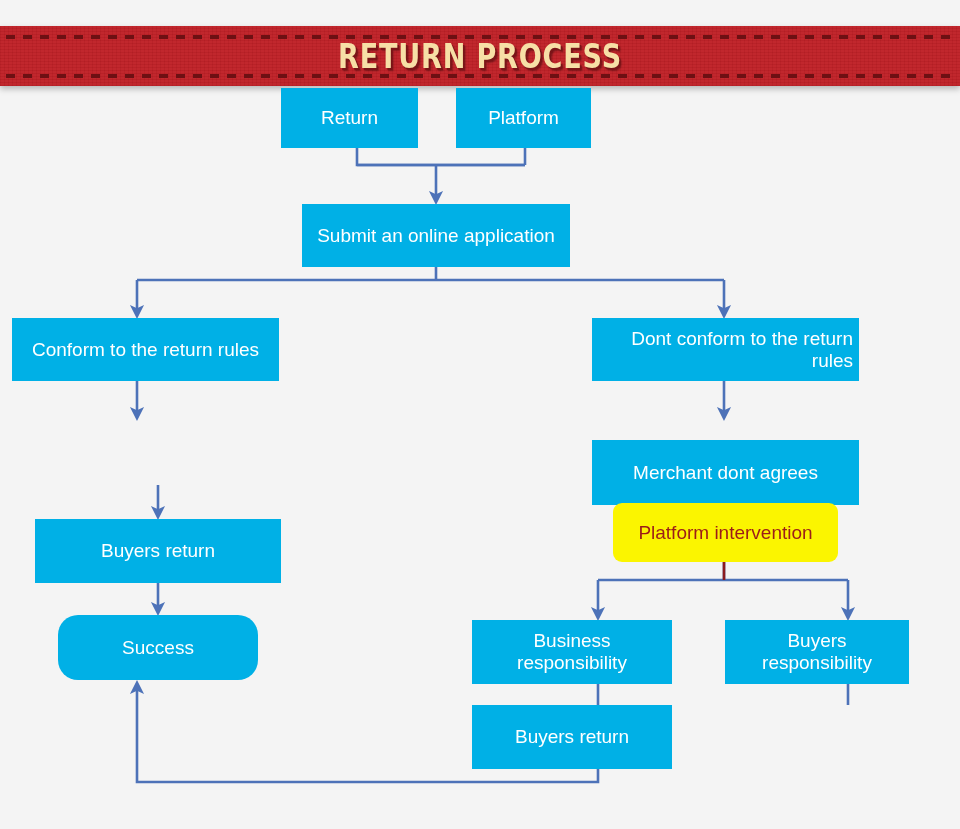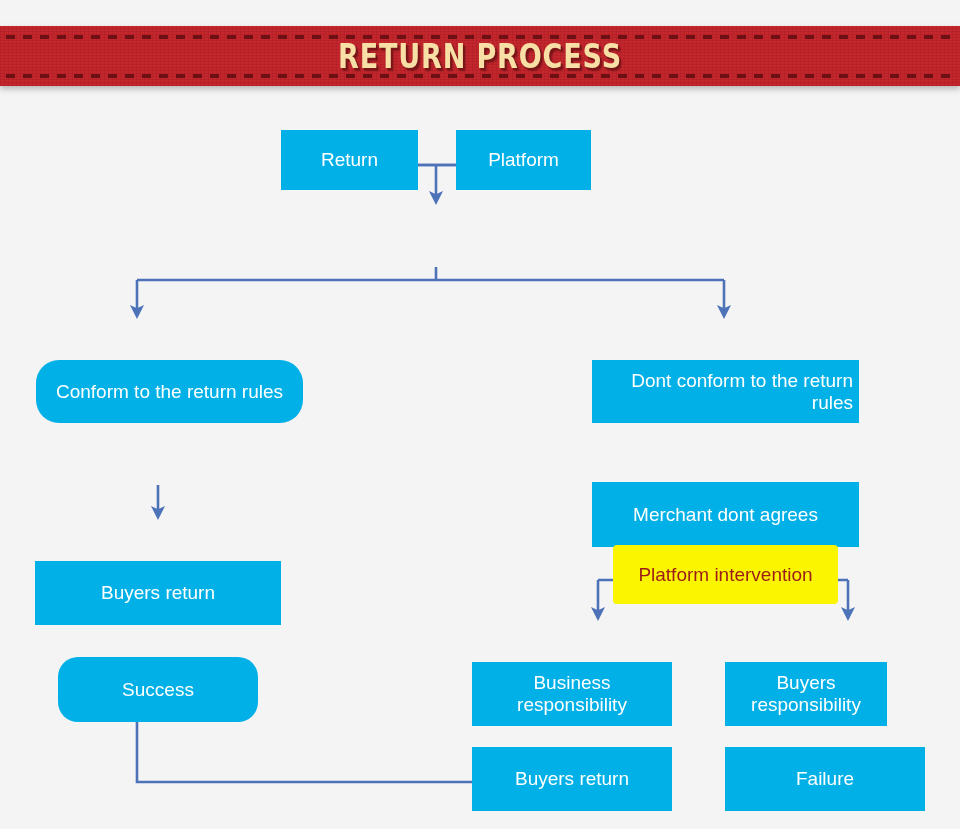--- a/index.html
+++ b/index.html
@@ -80,26 +80,25 @@
     display: flex;
     align-items: center;
     justify-content: center;
     text-align: center;
     line-height: 1.15;
     color: #ffffff;
     background: #00b0e6;
     font-size: 19px;
     padding: 2px 6px;
     z-index: 2;
-    margin-top: 42px;
   }
   .node.yellow {
     background: #fbf500;
     color: #9c1d18;
-    border-radius: 4px;
+    border-radius: 9px;
   }
 </style>
 </head>
 <body>
 
 <div id="page">
 
   <div id="header-banner">
     <div class="stitch top"></div>
     <div class="stitch bottom"></div>
@@ -146,36 +145,36 @@
 
       <g stroke="#8b1b20" stroke-width="2.6" fill="none">
         <path d="M 724 425 L 724 520"></path>
       </g>
     </svg>
 
     <div class="node" style="left:281px; top:28px; width:137px; height:60px;">Return</div>
 
     <div class="node" style="left:456px; top:28px; width:135px; height:60px;">Platform</div>
 
+    <div class="node" style="left:302px; top:144px; width:268px; height:63px;">Submit an online application</div>
 
-    <div class="node" style="left:36px; top:258px; width:267px; height:63px;border-radius:23px;">Conform to the return rules</div>
+    <div class="node" style="left:12px; top:258px; width:267px; height:63px;">Conform to the return rules</div>
 
 
     <div class="node" style="left:35px; top:459px; width:246px; height:64px;">Buyers return</div>
 
     <div class="node" style="left:58px; top:555px; width:200px; height:65px;border-radius:20px;">Success</div>
 
     <div class="node" style="left:592px; top:258px; width:267px; height:63px;text-align:right;">Dont conform to the return rules</div>
 
     <div class="node" style="left:592px; top:380px; width:267px; height:65px;">Merchant dont agrees</div>
 
     <div class="node yellow" style="left:613px; top:443px; width:225px; height:59px;">Platform intervention</div>
 
     <div class="node" style="left:472px; top:560px; width:200px; height:64px;">Business responsibility</div>
 
-    <div class="node" style="left:725px; top:560px; width:162px; height:64px;">Buyers responsibility</div>
+    <div class="node" style="left:725px; top:560px; width:184px; height:64px;">Buyers responsibility</div>
 
     <div class="node" style="left:472px; top:645px; width:200px; height:64px;">Buyers return</div>
 
-    <div class="node" style="left:725px; top:645px; width:200px; height:64px;">Failure</div>
 
   </div>
 </div>
 
 </body></html>

